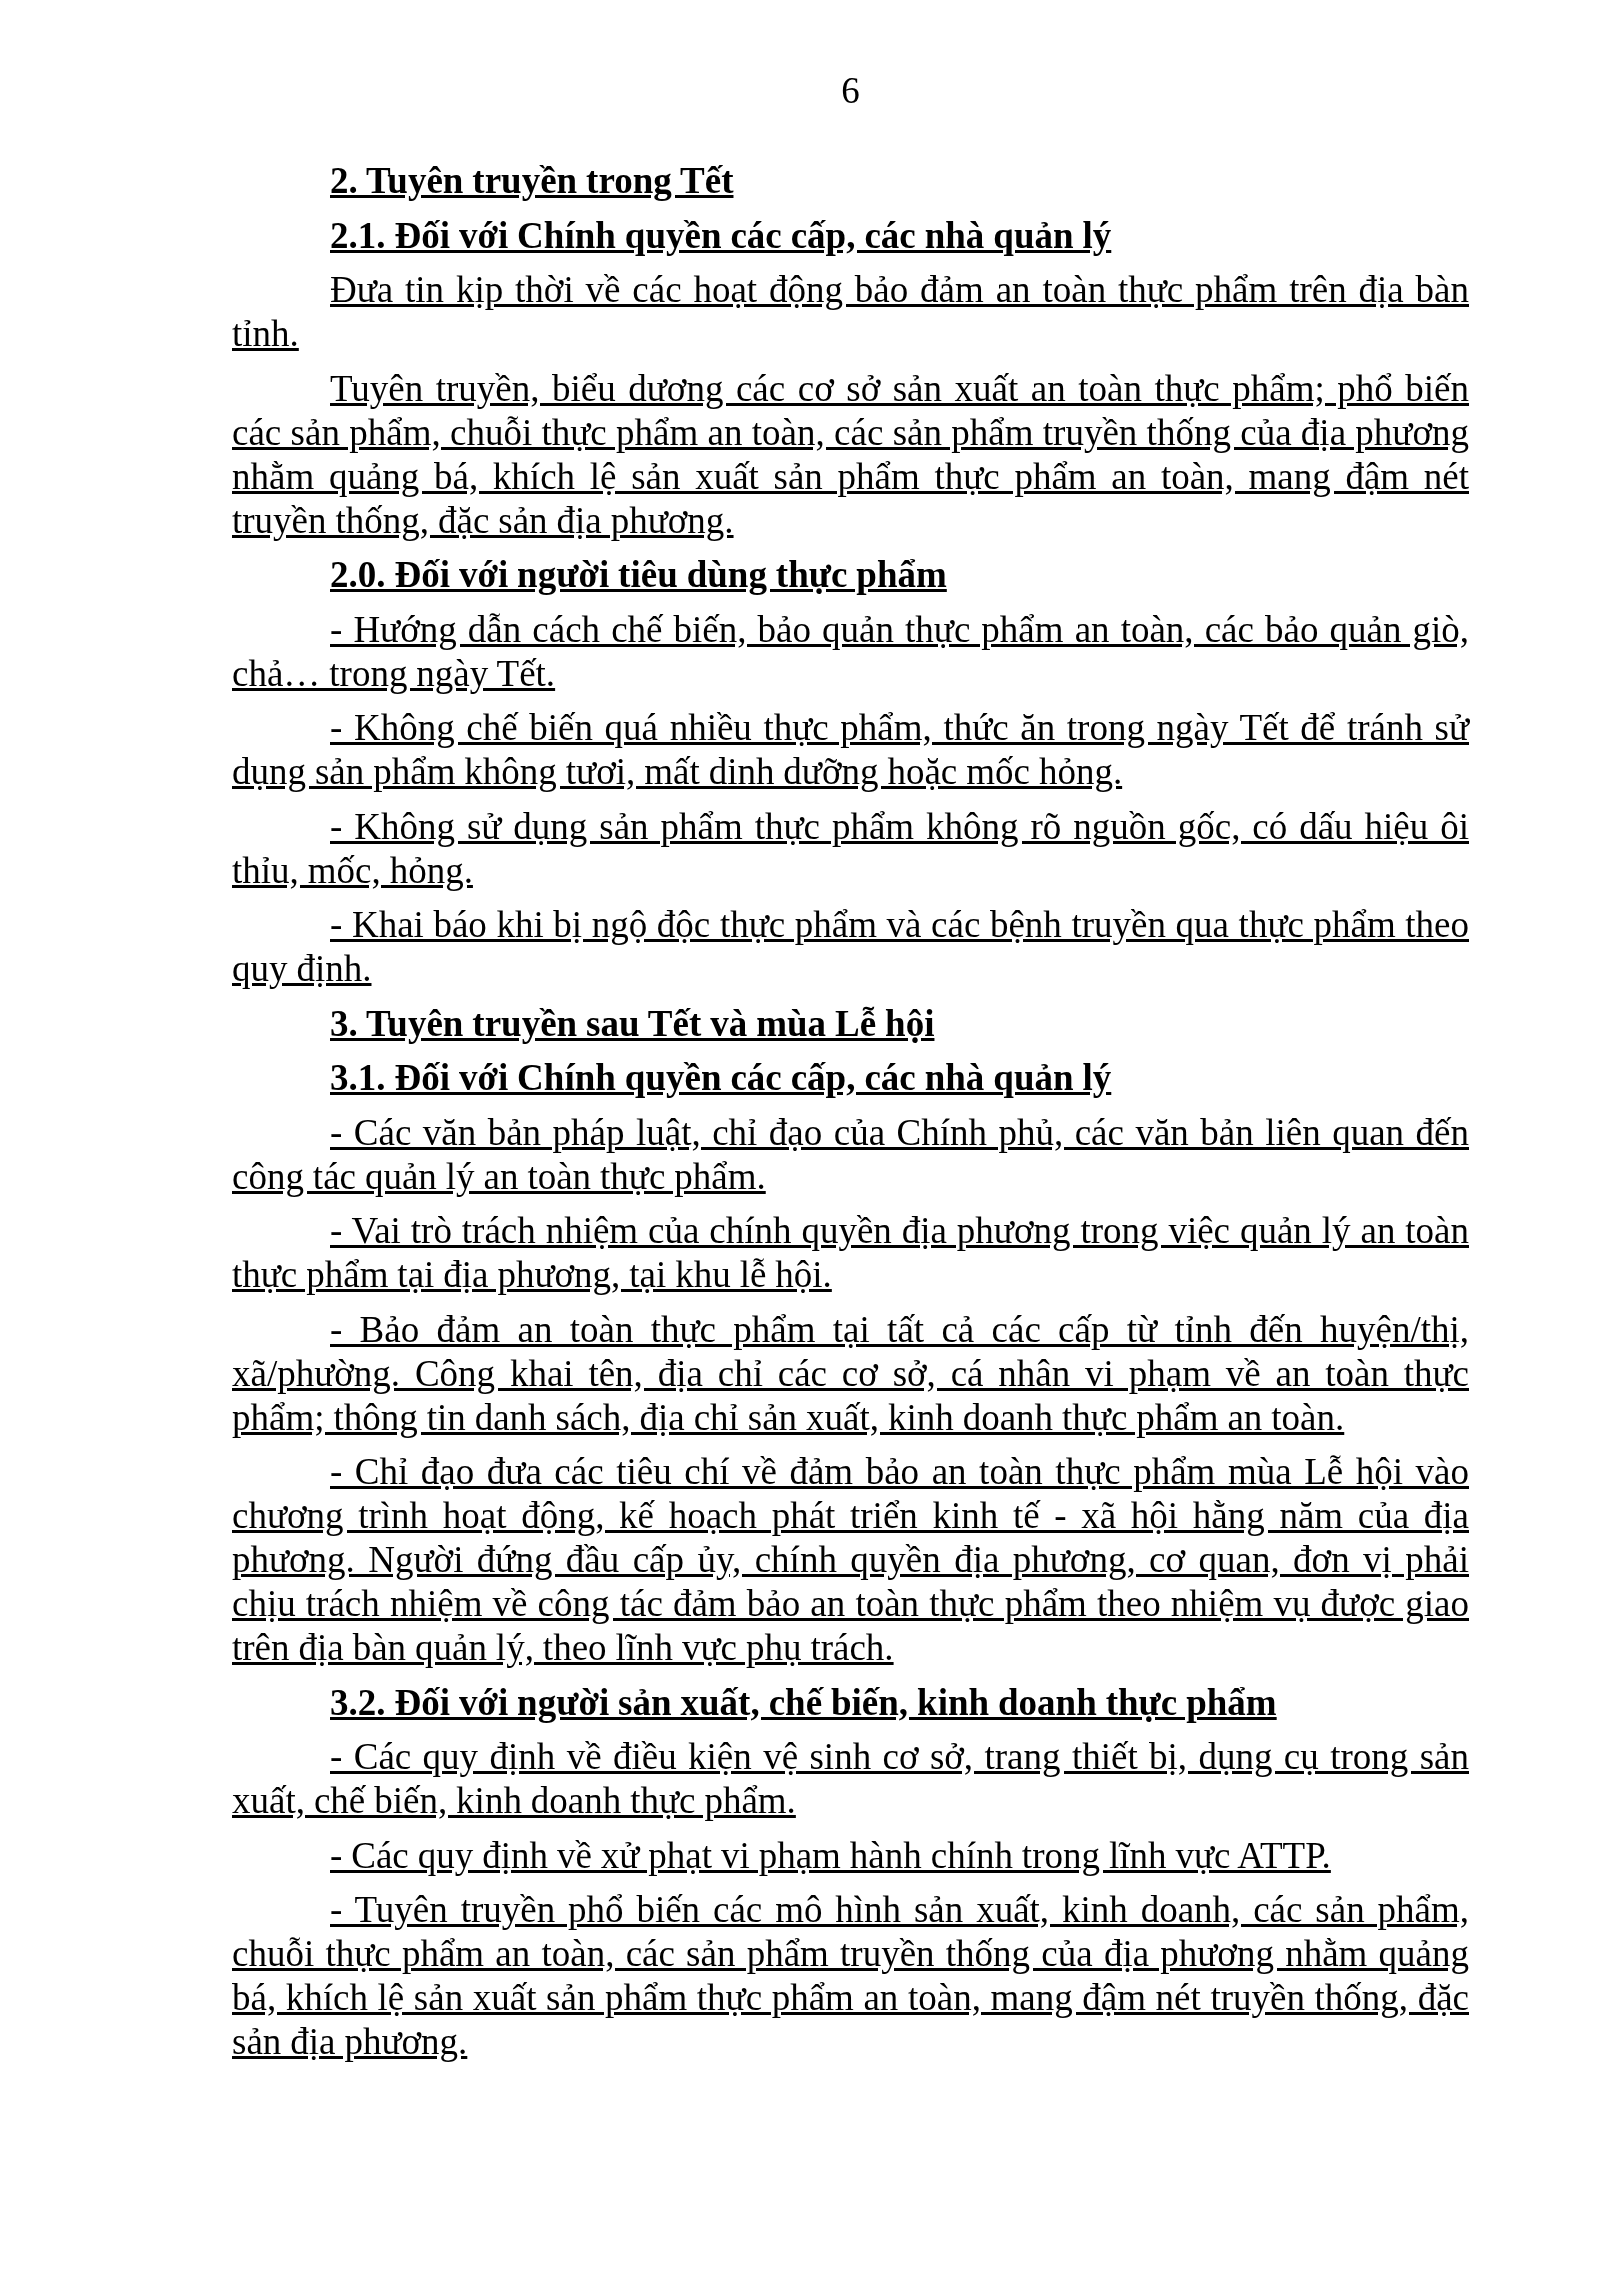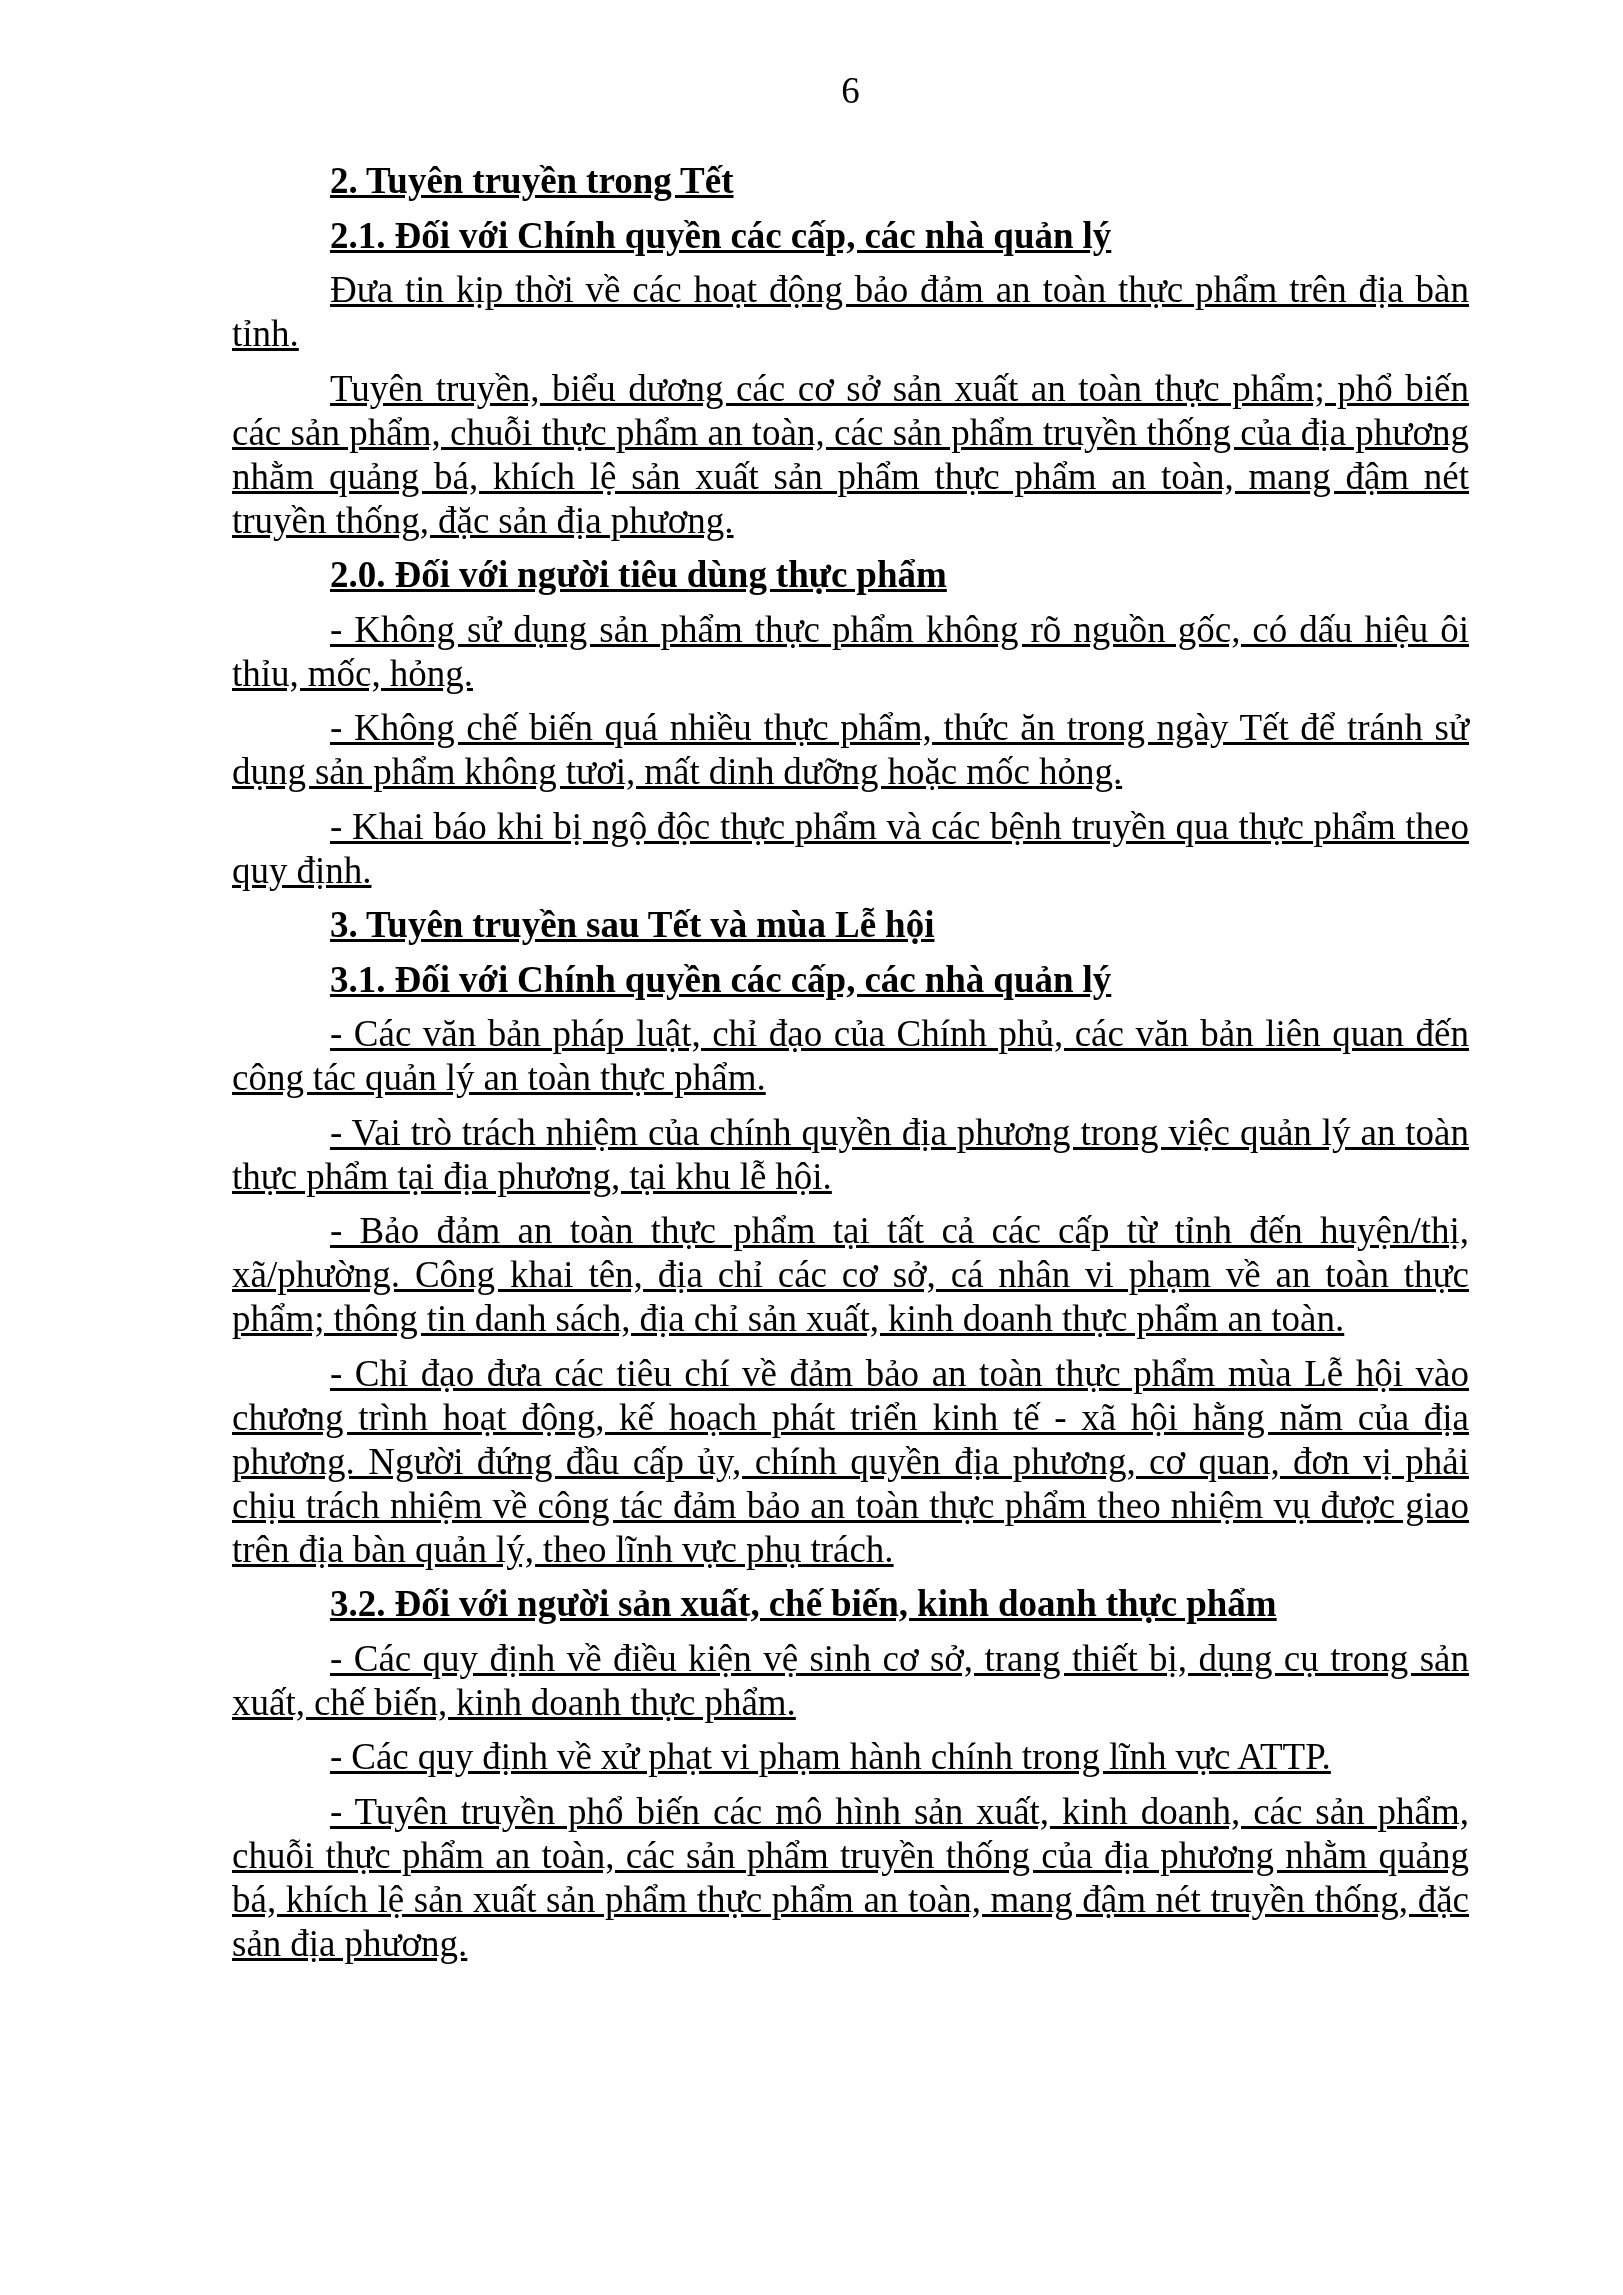--- a/index.html
+++ b/index.html
@@ -50,22 +50,23 @@
 <div class="page">
   <div class="content">
 
     <div class="page-number">6</div>
 
     <p class="blk h">2. Tuyên truyền trong Tết</p>
     <p class="blk h">2.1. Đối với Chính quyền các cấp, các nhà quản lý</p>
     <p class="blk">Đưa tin kịp thời về các hoạt động bảo đảm an toàn thực phẩm trên địa bàn tỉnh.</p>
     <p class="blk">Tuyên truyền, biểu dương các cơ sở sản xuất an toàn thực phẩm; phổ biến các sản phẩm, chuỗi thực phẩm an toàn, các sản phẩm truyền thống của địa phương nhằm quảng bá, khích lệ sản xuất sản phẩm thực phẩm an toàn, mang đậm nét truyền thống, đặc sản địa phương.</p>
     <p class="blk h">2.0. Đối với người tiêu dùng thực phẩm</p>
+    <p class="blk">- Hướng dẫn cách chế biến, bảo quản thực phẩm an toàn, các bảo quản giò, chả… trong ngày Tết.</p>
+    <p class="blk">- Không chế biến quá nhiều thực phẩm, thức ăn trong ngày Tết để tránh sử dụng sản phẩm không tươi, mất dinh dưỡng hoặc mốc hỏng.</p>
     <p class="blk">- Không sử dụng sản phẩm thực phẩm không rõ nguồn gốc, có dấu hiệu ôi thỉu, mốc, hỏng.</p>
-    <p class="blk">- Không chế biến quá nhiều thực phẩm, thức ăn trong ngày Tết để tránh sử dụng sản phẩm không tươi, mất dinh dưỡng hoặc mốc hỏng.</p>
     <p class="blk">- Khai báo khi bị ngộ độc thực phẩm và các bệnh truyền qua thực phẩm theo quy định.</p>
     <p class="blk h">3. Tuyên truyền sau Tết và mùa Lễ hội</p>
     <p class="blk h">3.1. Đối với Chính quyền các cấp, các nhà quản lý</p>
     <p class="blk">- Các văn bản pháp luật, chỉ đạo của Chính phủ, các văn bản liên quan đến công tác quản lý an toàn thực phẩm.</p>
     <p class="blk">- Vai trò trách nhiệm của chính quyền địa phương trong việc quản lý an toàn thực phẩm tại địa phương, tại khu lễ hội.</p>
     <p class="blk">- Bảo đảm an toàn thực phẩm tại tất cả các cấp từ tỉnh đến huyện/thị, xã/phường. Công khai tên, địa chỉ các cơ sở, cá nhân vi phạm về an toàn thực phẩm; thông tin danh sách, địa chỉ sản xuất, kinh doanh thực phẩm an toàn.</p>
     <p class="blk">- Chỉ đạo đưa các tiêu chí về đảm bảo an toàn thực phẩm mùa Lễ hội vào chương trình hoạt động, kế hoạch phát triển kinh tế - xã hội hằng năm của địa phương. Người đứng đầu cấp ủy, chính quyền địa phương, cơ quan, đơn vị phải chịu trách nhiệm về công tác đảm bảo an toàn thực phẩm theo nhiệm vụ được giao trên địa bàn quản lý, theo lĩnh vực phụ trách.</p>
     <p class="blk h">3.2. Đối với người sản xuất, chế biến, kinh doanh thực phẩm</p>
     <p class="blk">- Các quy định về điều kiện vệ sinh cơ sở, trang thiết bị, dụng cụ trong sản xuất, chế biến, kinh doanh thực phẩm.</p>
     <p class="blk">- Các quy định về xử phạt vi phạm hành chính trong lĩnh vực ATTP.</p>

